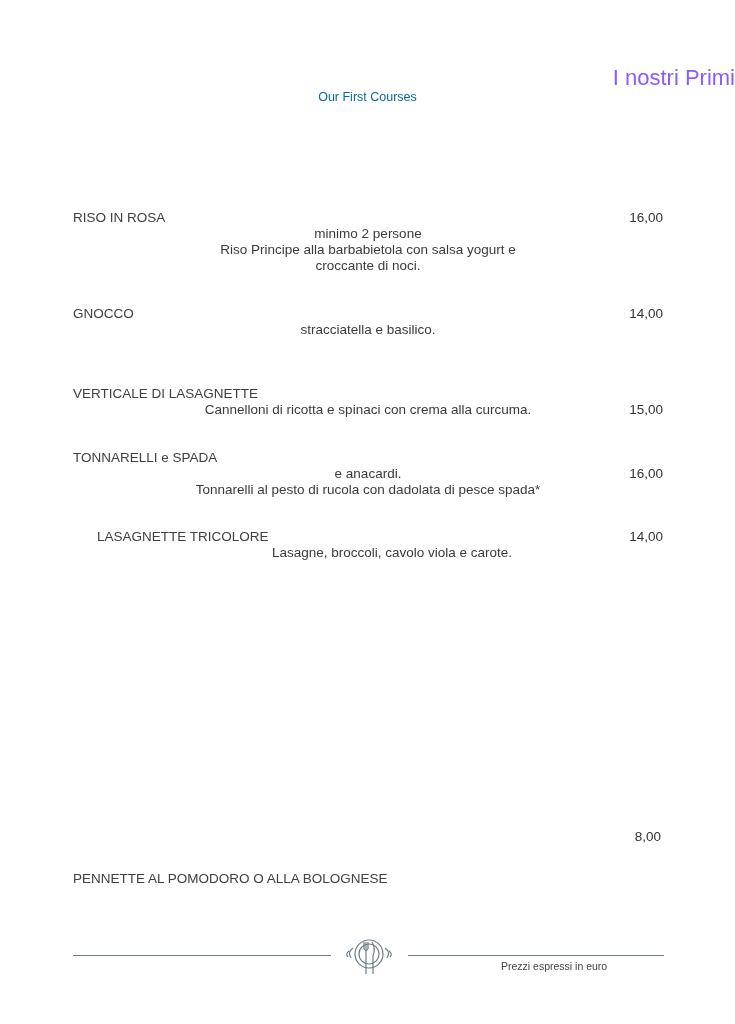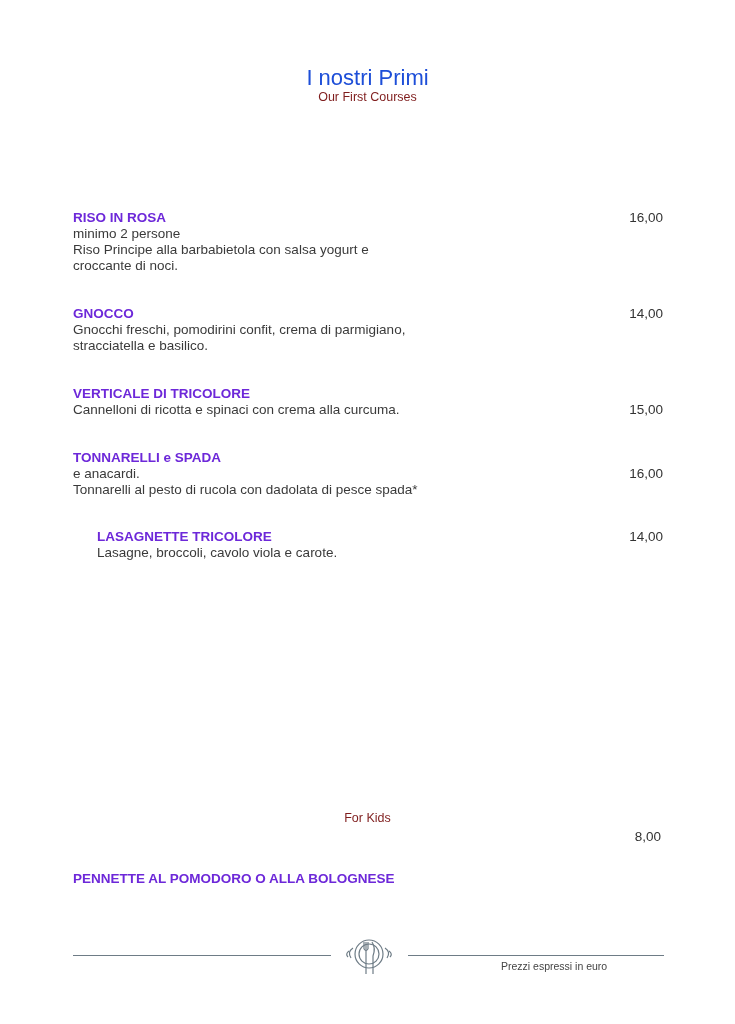--- a/index.html
+++ b/index.html
@@ -1,23 +1,23 @@
 <!DOCTYPE html>
 <html><head>
 <meta charset="utf-8">
 <style>
   html, body { margin:0; padding:0; }
   body { width:735px; height:1024px; background:#ffffff; position:relative; overflow:hidden;
          font-family:"Liberation Sans", "DejaVu Sans", sans-serif; color:#3a3a3a; }
   .section-title { position:absolute; left:0; width:735px; text-align:center; }
-  .title { font-size:22px; color:#1d4ed8; line-height:24px; }
-  .subtitle { font-size:12.5px; color:#7f1d1d; line-height:14px; }
+  .title { font-size:22px; color:#8b5cf6; line-height:24px;text-align:right; }
+  .subtitle { font-size:12.5px; color:#0369a1; line-height:14px; }
   .item { position:absolute; left:73px; width:590px; }
-  .item .name { font-size:13.5px; color:#6d28d9; line-height:16px;font-weight:bold; }
-  .item .desc { font-size:13.5px; color:#3a3a3a; line-height:16px; }
+  .item .name { font-size:13.5px; color:#404040; line-height:16px; }
+  .item .desc { font-size:13.5px; color:#3a3a3a; line-height:16px;text-align:center; }
   .price { position:absolute; right:72px; font-size:13.5px; color:#333; line-height:16px; }
   .rule { position:absolute; height:1px; background:#6e7c86; }
   .footer-note { position:absolute; left:501px; top:960px; font-size:10.5px; color:#444; }
   .logo { position:absolute; left:339px; top:934px; width:60px; height:46px; }
 </style>
 </head>
 <body>
 
 <div class="section-title" style="top:66px;">
   <div class="title">I nostri Primi</div>
@@ -27,46 +27,44 @@
 <div class="item" style="top:210px;">
   <div class="name">RISO IN ROSA</div>
   <div class="desc">minimo 2 persone</div>
   <div class="desc">Riso Principe alla barbabietola con salsa yogurt e</div>
   <div class="desc">croccante di noci.</div>
 </div>
 <div class="price" style="top:210px;">16,00</div>
 
 <div class="item" style="top:306px;">
   <div class="name">GNOCCO</div>
-  <div class="desc">Gnocchi freschi, pomodirini confit, crema di parmigiano,</div>
   <div class="desc">stracciatella e basilico.</div>
 </div>
 <div class="price" style="top:306px;">14,00</div>
 
 <div class="item" style="top:386px;">
-  <div class="name">VERTICALE DI TRICOLORE</div>
+  <div class="name">VERTICALE DI LASAGNETTE</div>
   <div class="desc">Cannelloni di ricotta e spinaci con crema alla curcuma.</div>
 </div>
 <div class="price" style="top:386px;margin-top:16px;">15,00</div>
 
 <div class="item" style="top:450px;">
   <div class="name">TONNARELLI e SPADA</div>
   <div class="desc">e anacardi.</div>
   <div class="desc">Tonnarelli al pesto di rucola con dadolata di pesce spada*</div>
 </div>
 <div class="price" style="top:466px;">16,00</div>
 
 <div class="item" style="top:529px;margin-left:24px;">
   <div class="name">LASAGNETTE TRICOLORE</div>
   <div class="desc">Lasagne, broccoli, cavolo viola e carote.</div>
 </div>
 <div class="price" style="top:529px;">14,00</div>
 
 <div class="section-title" style="top:811px;">
-  <div class="subtitle">For Kids</div>
 </div>
 
 <div class="item" style="top:871px;">
   <div class="name">PENNETTE AL POMODORO O ALLA BOLOGNESE</div>
 </div>
 <div class="price" style="top:829px; right:74px;">8,00</div>
 
 <div class="rule" style="left:73px; top:955px; width:258px;"></div>
 <div class="rule" style="left:408px; top:955px; width:256px;"></div>
 

